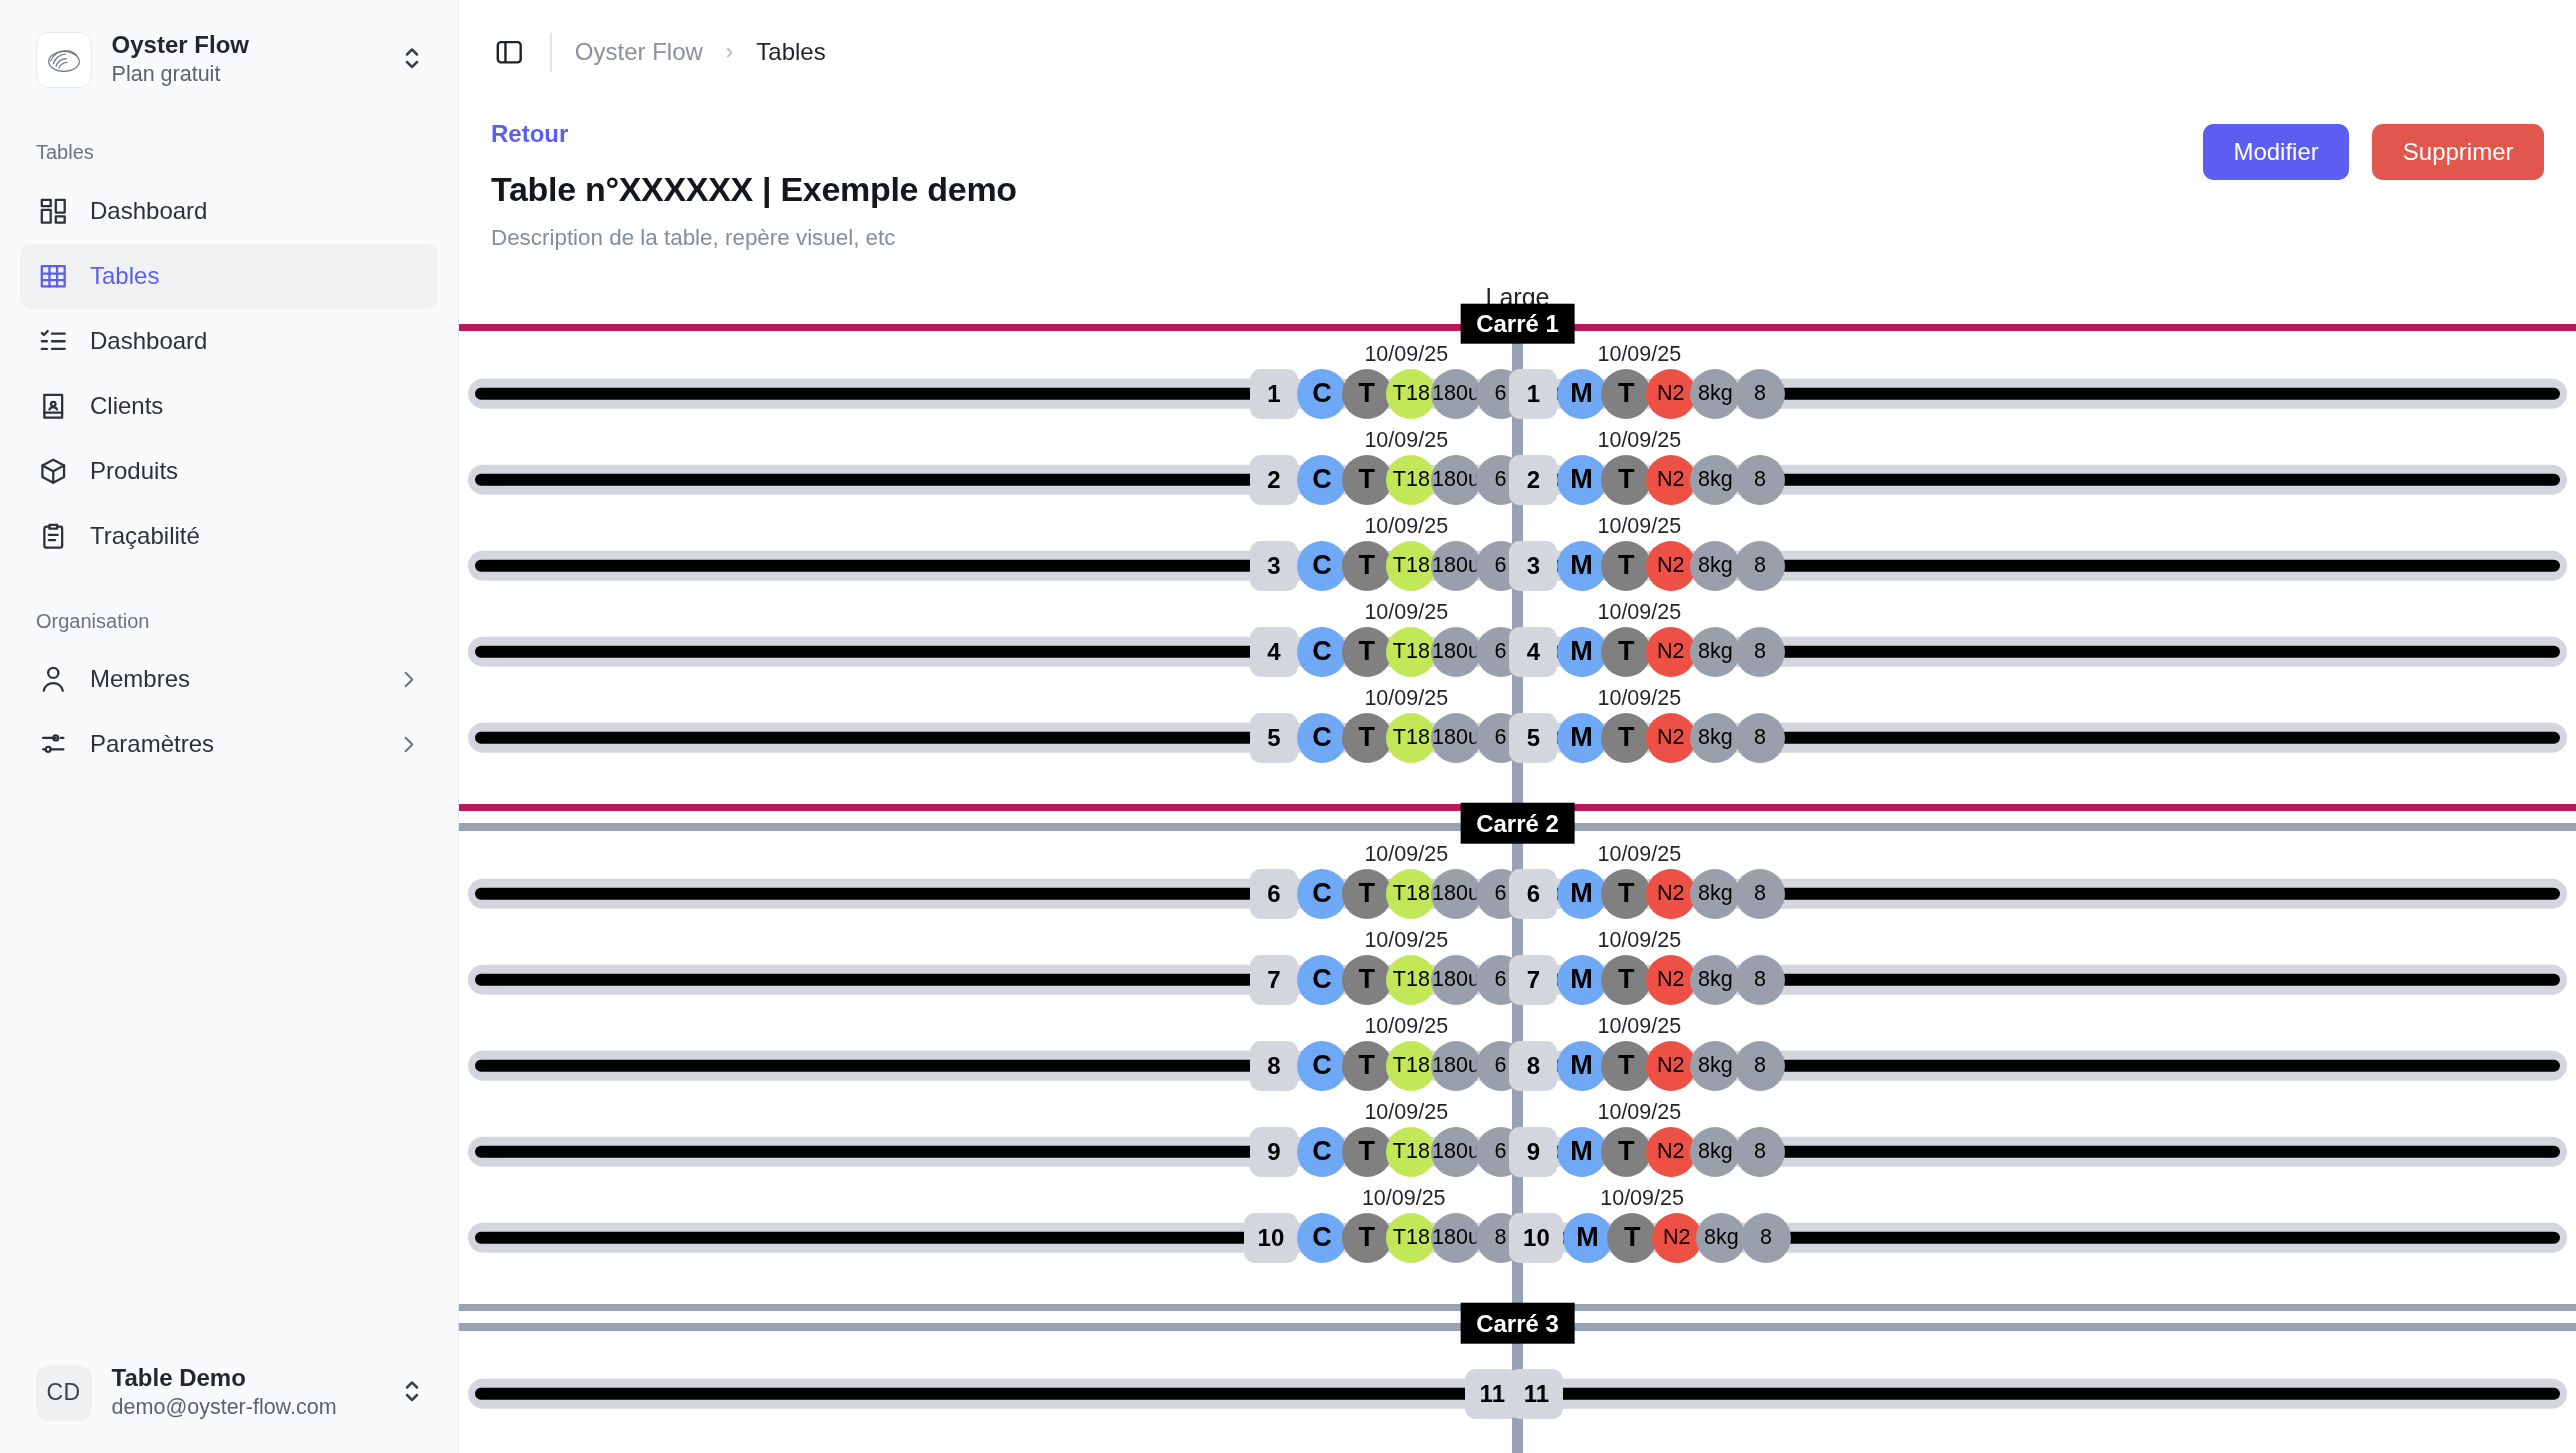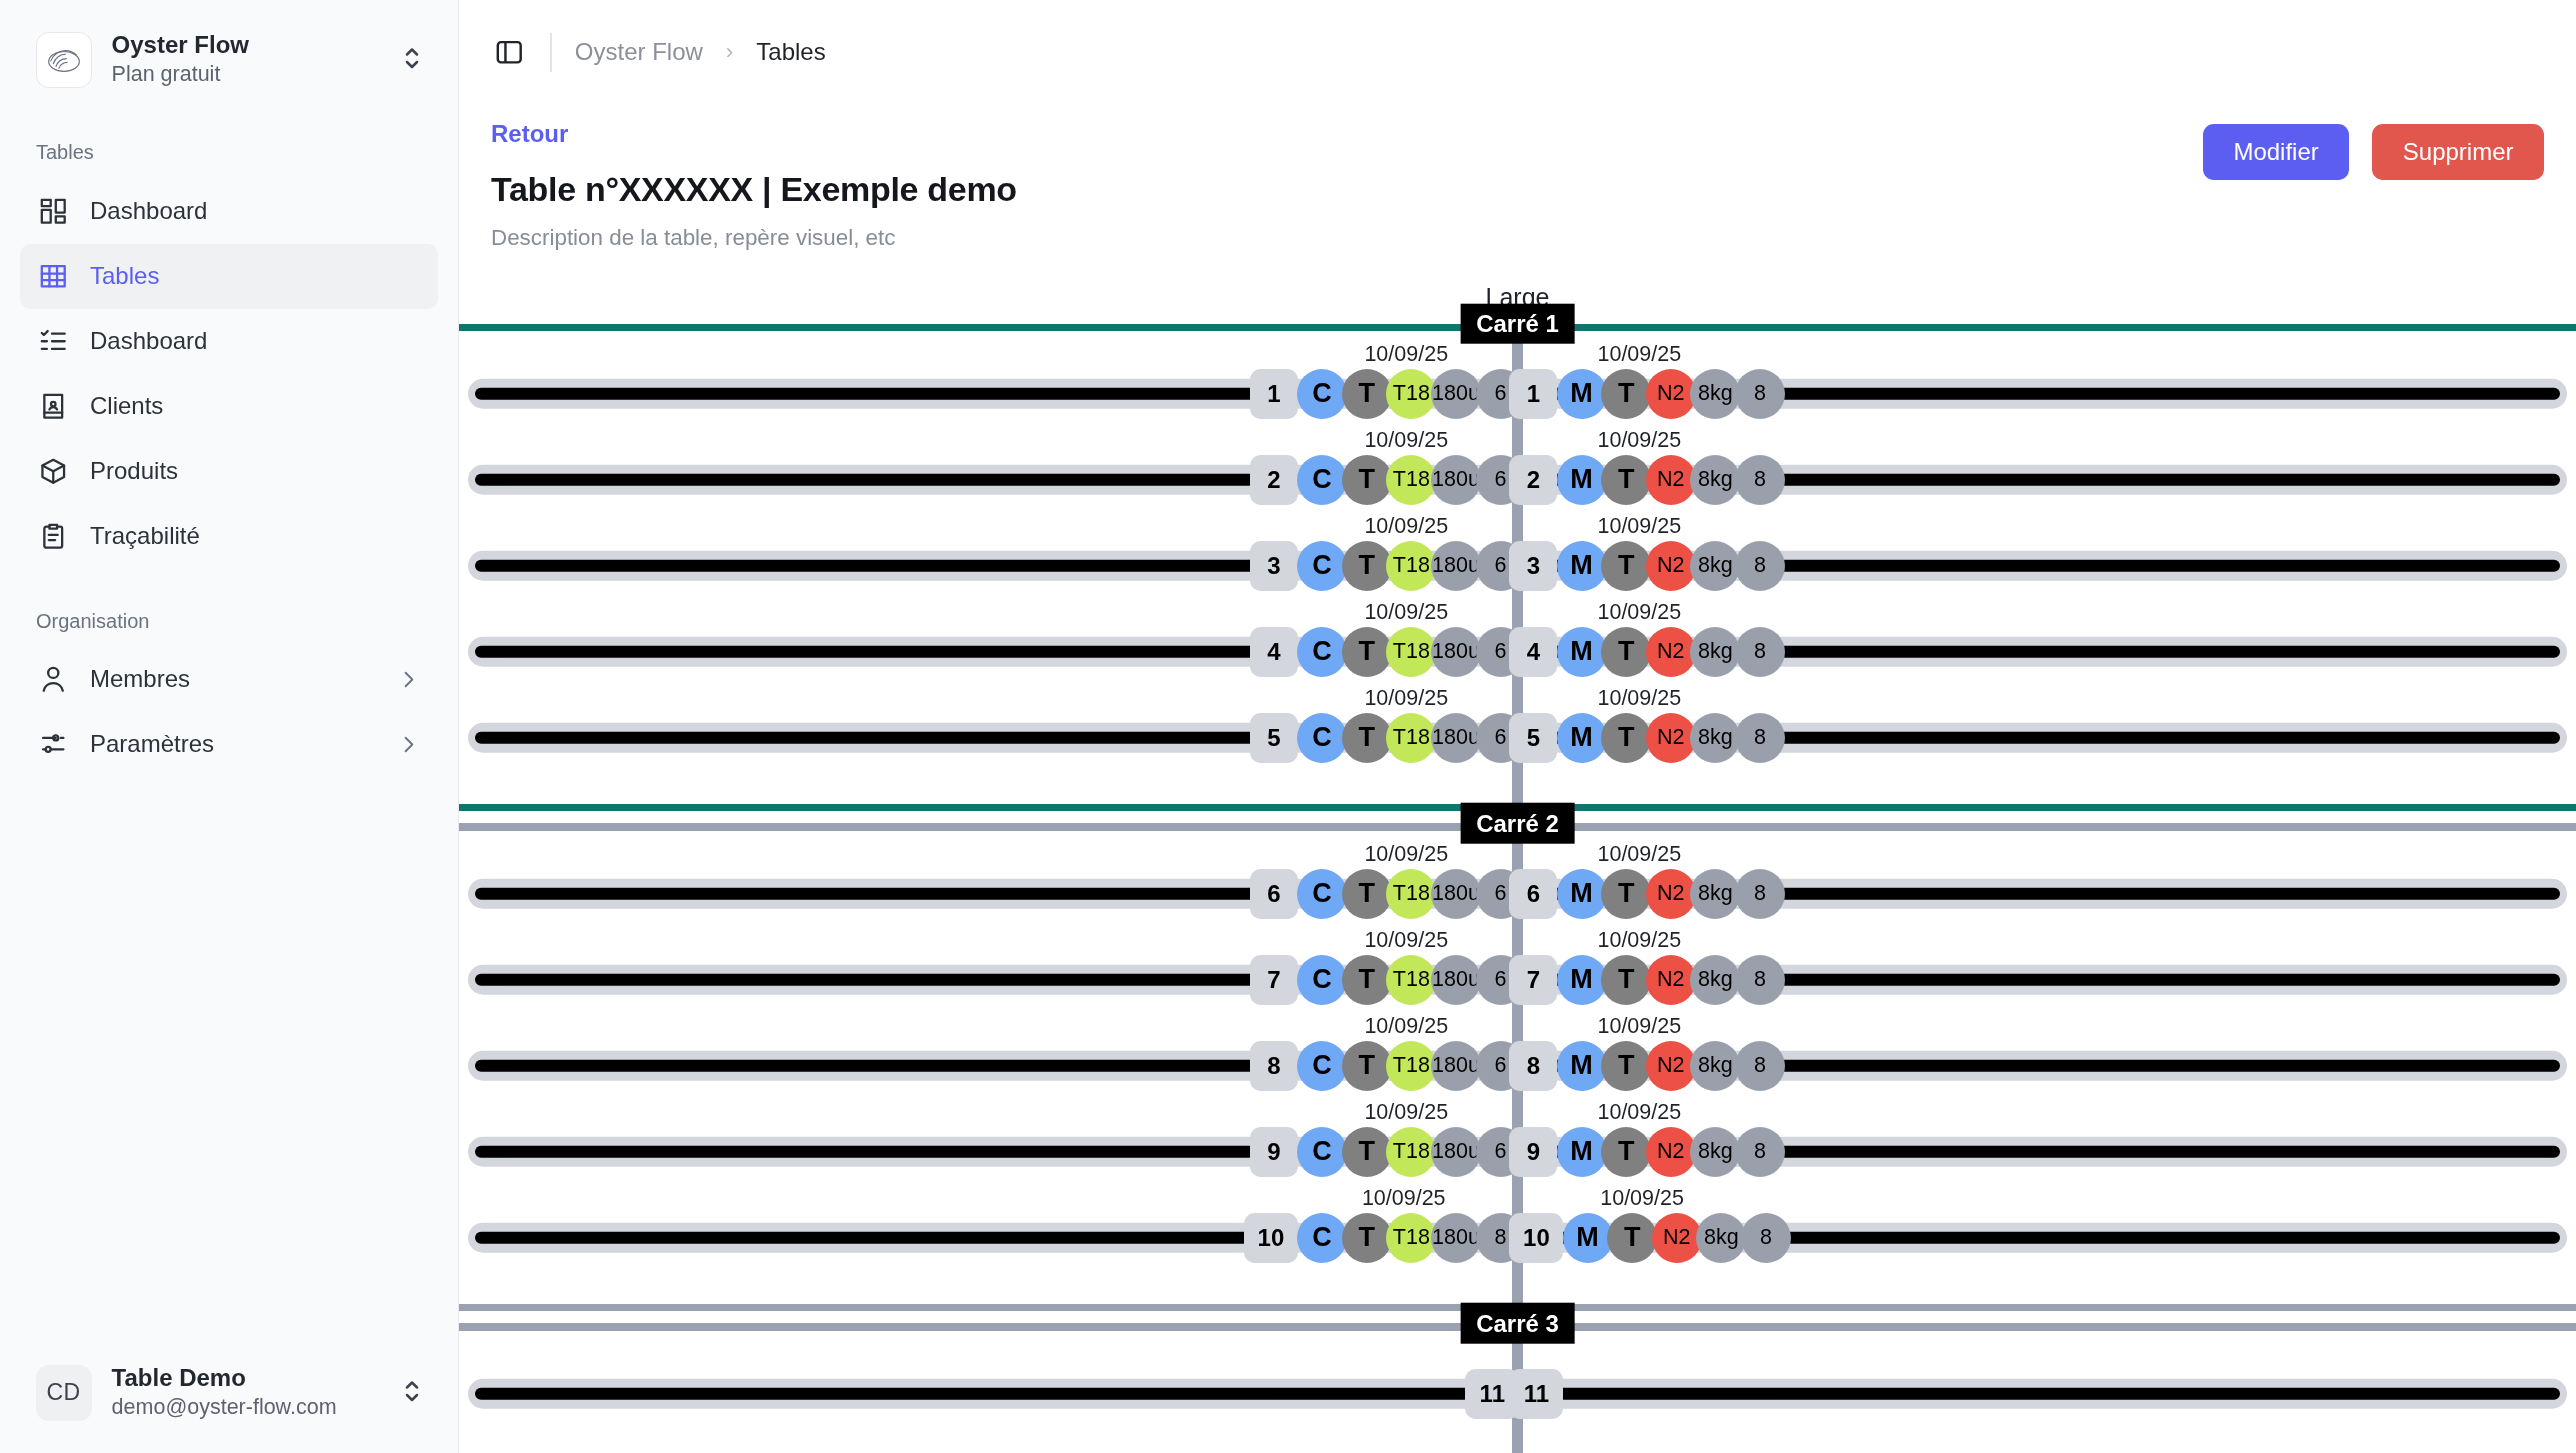--- a/index.html
+++ b/index.html
@@ -295,21 +295,21 @@
       <div class="page-desc">Description de la table, repère visuel, etc</div>
       <div class="head-actions">
         <button class="btn btn-primary">Modifier</button>
         <button class="btn btn-danger">Supprimer</button>
       </div>
     </div>
 
     <div class="map-wrap">
       <div class="map-title">Large</div>
       <div id="carres">
-          <div class="carre-block" style="background: #0f766e; margin-top: 12px;">
+          <div class="carre-block" style="background: #be185d; margin-top: 12px;">
             <div class="carre-tag">Carré 1</div>
             <div class="carre-inner">
               <div class="divider-v" style="background: rgb(154, 162, 177);"></div>
               <div class="row">
                 <div class="half left">
                   <div class="rail" style="background: rgb(211, 214, 221);"></div>
                   <div class="bar" style="background: rgb(0, 0, 0);"></div>
                   <div class="chips-holder">
                     <div class="chip-date">10/09/25</div>
                     <div class="chips">

